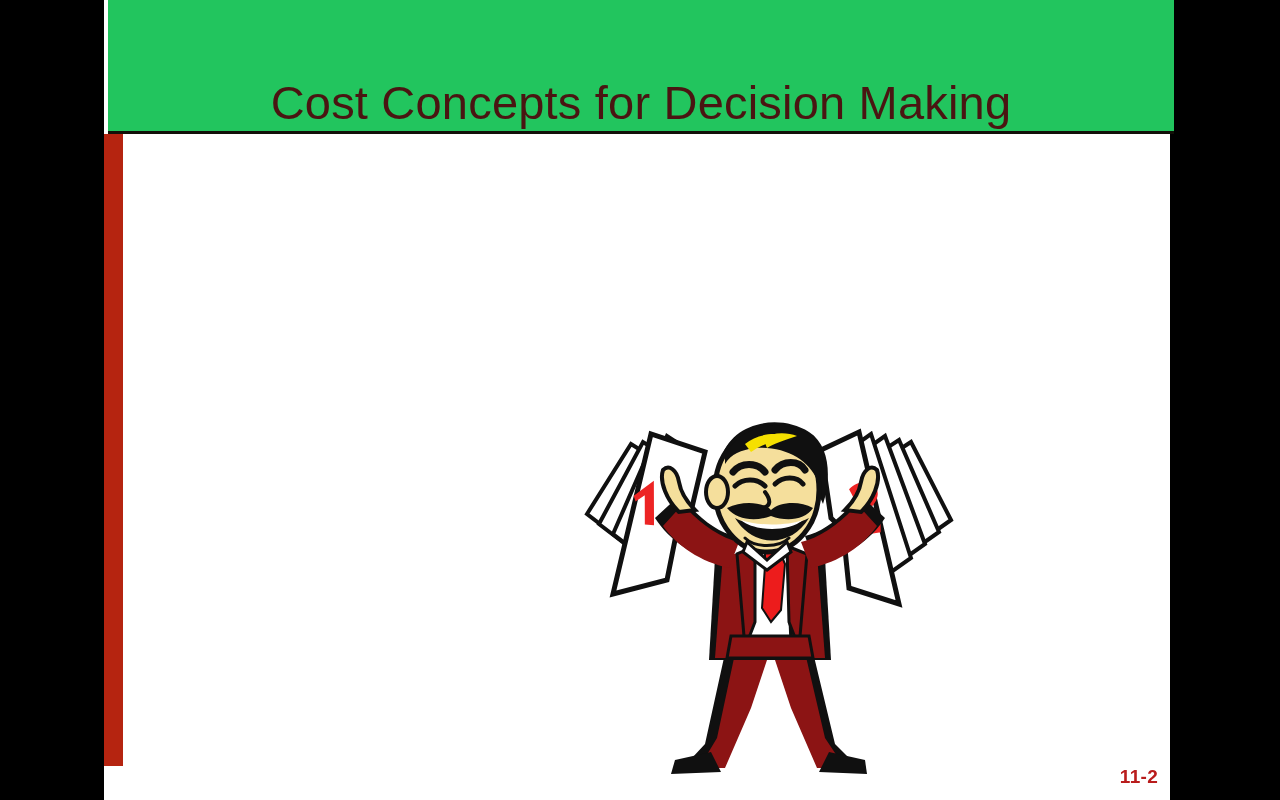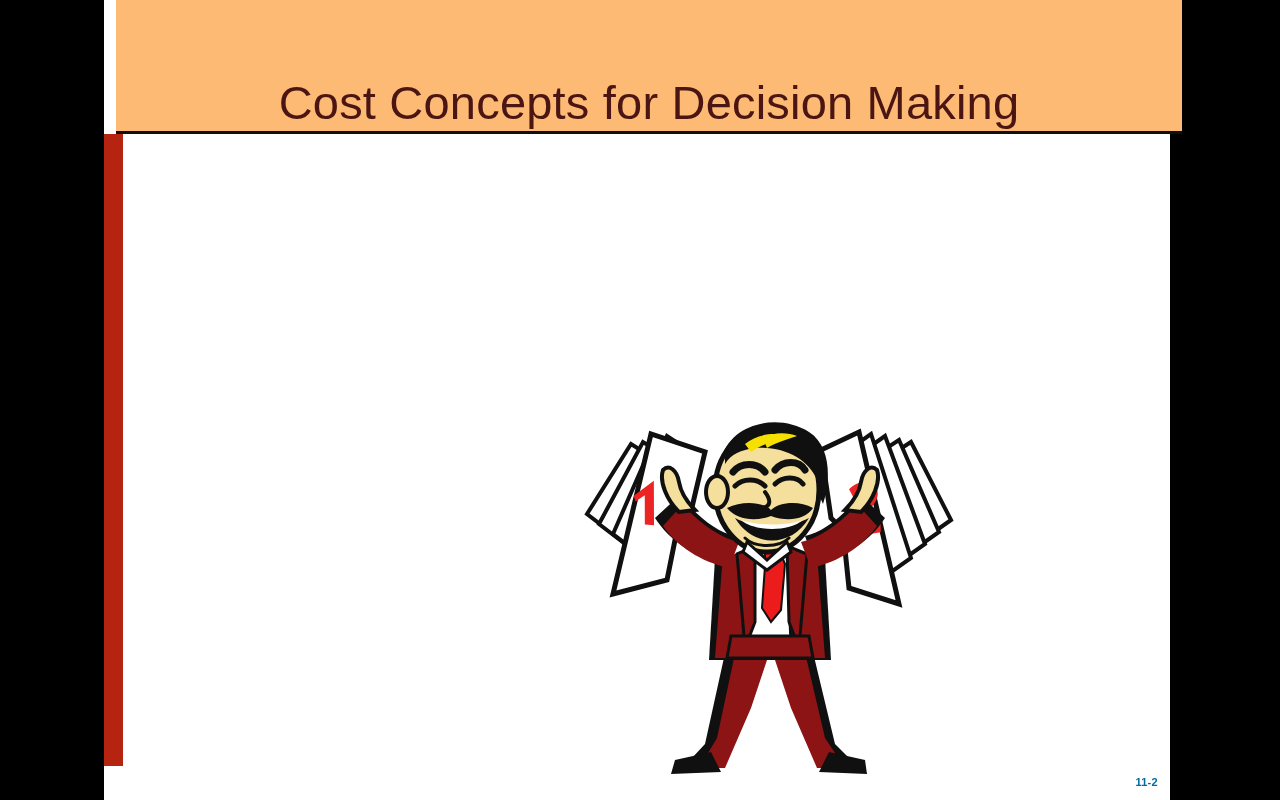--- a/index.html
+++ b/index.html
@@ -29,23 +29,23 @@
   #slide {
     position:absolute;
     left:104px; top:0;
     width:1066px; height:800px;
     background:#ffffff;
   }
 
   
   #title-band {
     position:absolute;
-    left:12px; top:0;
+    left:4px; top:0;
     width:1066px; height:134px;
-    background:#fdba74;
+    background:#22c55e;
     border-bottom:3px solid #121008;
     display:flex;
     align-items:flex-end;
     justify-content:center;
     padding-bottom:4px;
   }
   #title-text {
     font-size:47px;
     font-weight:400;
     color:#4A1512;
@@ -74,23 +74,23 @@
   }
   #body-copy .hl {
     color:#0E0EE0;
     font-weight:bold;
   }
 
   
   #page-number {
     position:absolute;
     right:12px; bottom:12px;
-    font-size:11px;
+    font-size:19px;
     font-weight:bold;
-    color:#0369a1;
+    color:#b91c1c;
     letter-spacing:0.3px;
   }
 
   
   #clipart {
     position:absolute;
     left:455px; top:408px;
     width:420px; height:368px;
   }
   #clipart svg { display:block; width:100%; height:100%; }

